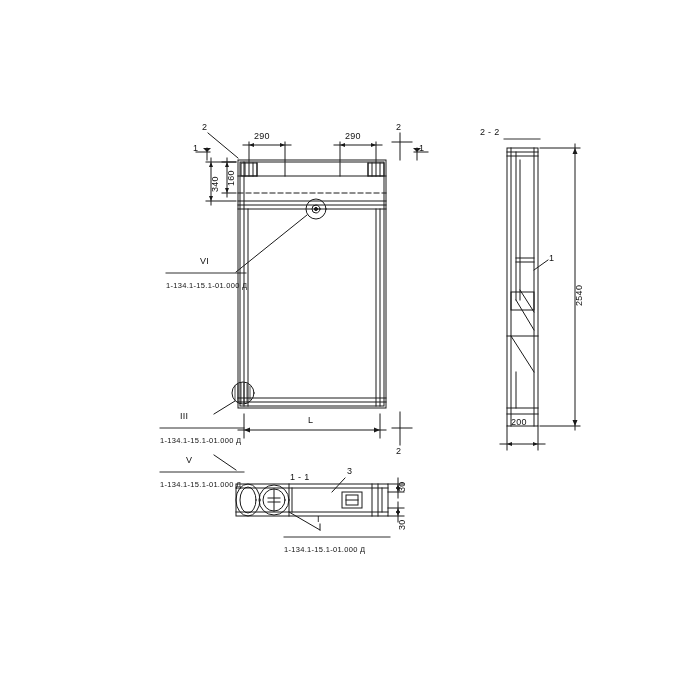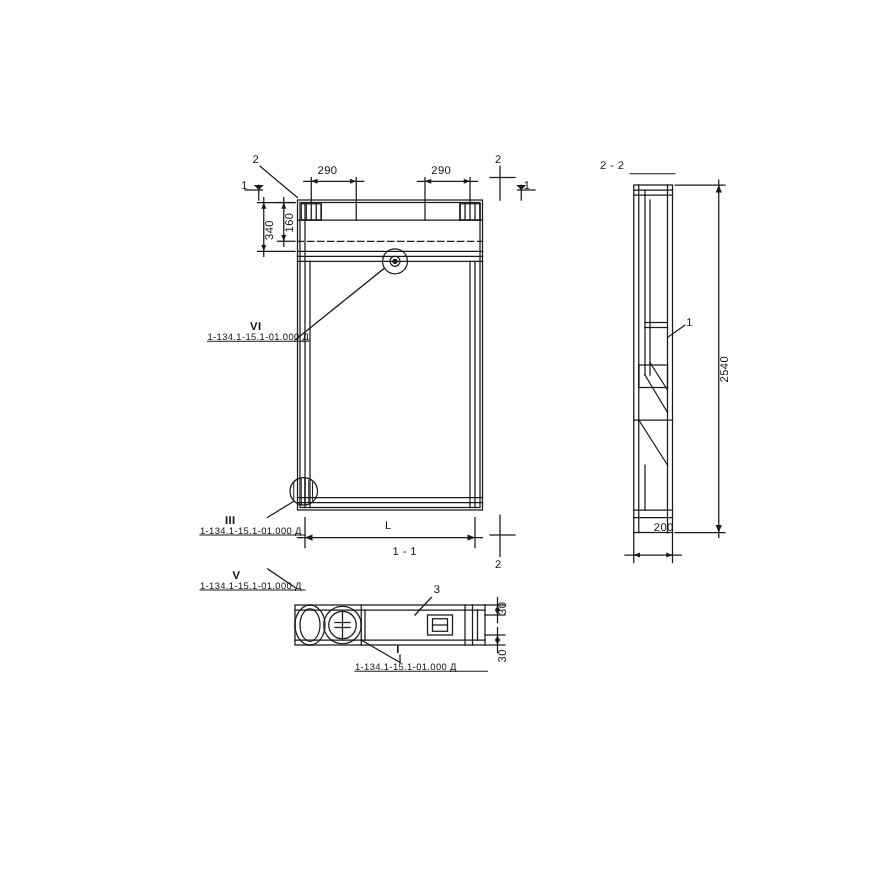--- a/index.html
+++ b/index.html
@@ -28,28 +28,29 @@
   }
   .lbl {
     position: absolute;
     font-family: "Liberation Sans", sans-serif;
     font-size: 9px;
     letter-spacing: 0.3px;
     color: #111111;
     white-space: nowrap;
     line-height: 1.15;
   }
-  .lbl.bold { font-weight: bold; }
+  .lbl.bold { font-weight: normal; }
   .rot90 {
     transform: rotate(-90deg);
     transform-origin: left top;
   }
   .note {
     font-size: 7.5px;
     line-height: 1.25;
+    margin-top: 16px;
   }
 </style>
 </head>
 <body>
 
 <div id="sheet">
 
   <svg class="drawing" viewBox="0 0 700 700">
     <g stroke="#1a1a1a" fill="none" stroke-width="1" stroke-linecap="square">
 
@@ -312,22 +313,22 @@
   <div class="lbl note" style="left:160px; top:420px;">1-134.1-15.1-01.000 Д</div>
 
   <div class="lbl bold" style="left:186px; top:455px;">V</div>
   <div class="lbl note" style="left:160px; top:464px;">1-134.1-15.1-01.000 Д</div>
 
   <div class="lbl" style="left:308px; top:415px;">L</div>
 
   <div class="lbl" style="left:480px; top:127px;">2 - 2</div>
   <div class="lbl" style="left:549px; top:253px;">1</div>
   <div class="lbl rot90" style="left:574px; top:306px;">2540</div>
-  <div class="lbl" style="left:511px; top:417px;padding-left:12px;">200</div>
-
-  <div class="lbl" style="left:290px; top:436px;margin-left:24px;">1 - 1</div>
+  <div class="lbl" style="left:511px; top:417px;">200</div>
+
+  <div class="lbl" style="left:290px; top:472px;">1 - 1</div>
   <div class="lbl" style="left:347px; top:466px;">3</div>
   <div class="lbl rot90" style="left:397px; top:492px;">30</div>
   <div class="lbl rot90" style="left:397px; top:530px;">30</div>
   <div class="lbl bold" style="left:317px; top:514px;">I</div>
   <div class="lbl note" style="left:284px; top:529px;">1-134.1-15.1-01.000 Д</div>
 
 </div>
 
 </body></html>

